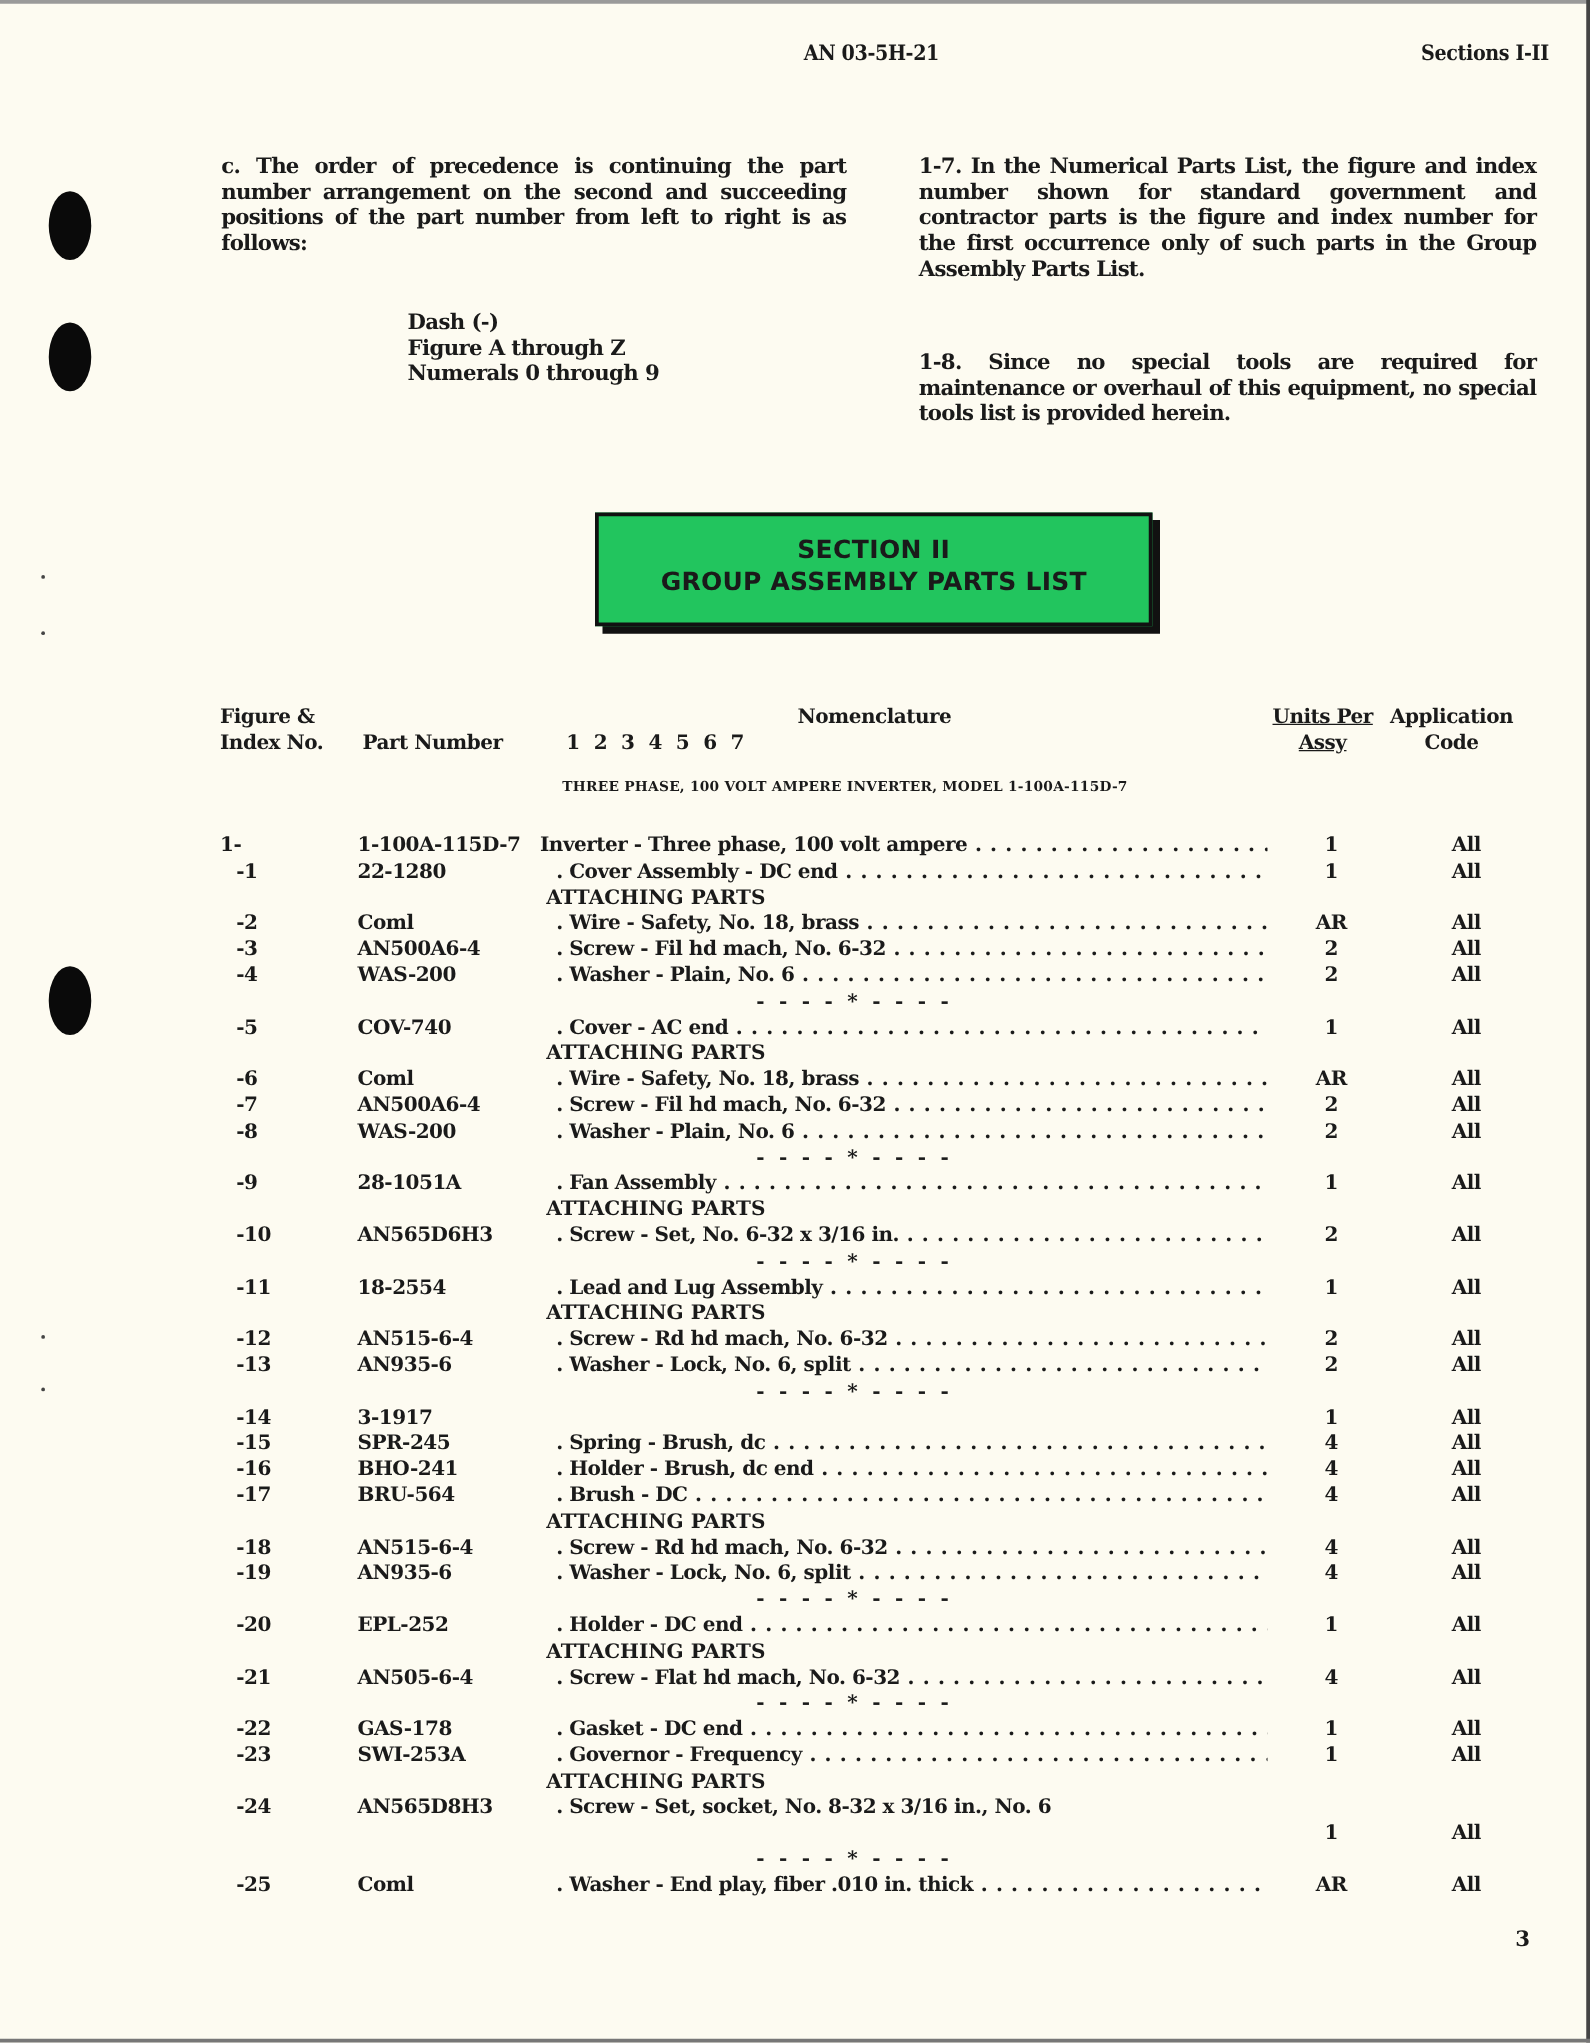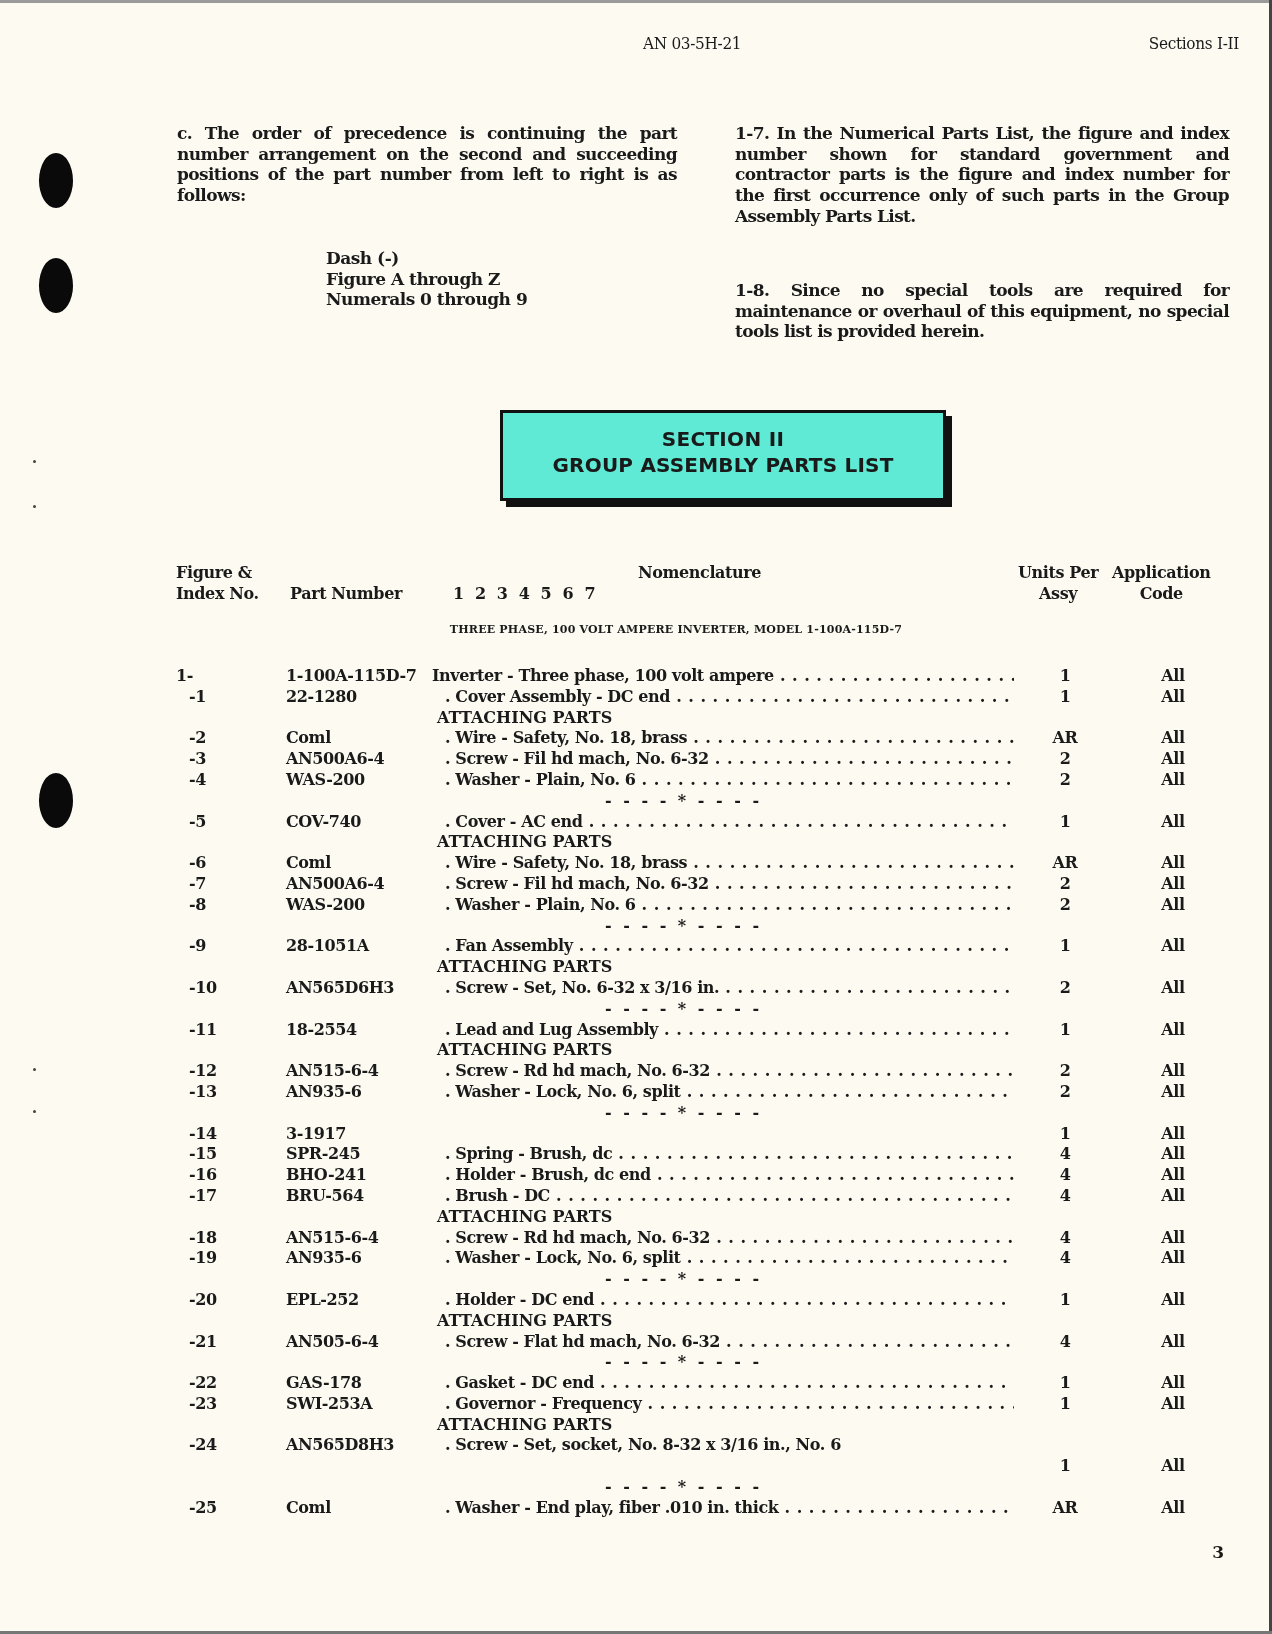--- a/index.html
+++ b/index.html
@@ -8,47 +8,47 @@
     background: #fdfbf1;
     font-family: "DejaVu Serif", "Liberation Serif", serif;
     color: #1a1a1a;
   }
   .page-edge-top { position: absolute; left: 0; top: 0; width: 1272px; height: 3px; background: #9a9a9a; }
   .page-edge-right { position: absolute; right: 0; top: 0; width: 3px; height: 1634px; background: #444; }
   .page-edge-bottom { position: absolute; left: 0; bottom: 0; width: 1272px; height: 3px; background: #777; }
   .hole { position: absolute; left: 39px; width: 34px; height: 55px; border-radius: 50%; background: #0a0a0a; }
   .speck { position: absolute; left: 33px; width: 3px; height: 3px; background: #444; border-radius: 50%; }
 
-  .hdr { position: absolute; top: 33px; font-size: 17px; font-weight: normal; font-stretch: condensed; letter-spacing: -0.3px; }
+  .hdr { position: absolute; top: 33px; font-size: 17px; font-weight: bold; font-stretch: condensed; letter-spacing: -0.3px; }
   .hdr-doc { left: 643px; }
   .hdr-sec { right: 33px; }
 
   .para { position: absolute; font-size: 17px; line-height: 20.7px; text-align: justify; font-weight: bold; letter-spacing: -0.6px; }
   .para-c { left: 177px; top: 123px; width: 500px; }
   .para-17 { left: 735px; top: 123px; width: 494px; }
   .para-18 { left: 735px; top: 248px; width: 494px; margin-top: 32px; }
   .precedence { position: absolute; left: 326px; top: 248px; font-size: 17px; line-height: 20.7px; font-weight: bold; letter-spacing: -0.5px; }
   .precedence div { margin: 0; }
 
   .sec-box {
     position: absolute; left: 476px; top: 410px; width: 440px; height: 85px;
-    border: 3px solid #111; background: #5eead4;
+    border: 3px solid #111; background: #22c55e;
     box-shadow: 6px 6px 0 #111;
     text-align: center;
-    font-family: "DejaVu Sans", "Liberation Sans", sans-serif; font-weight: bold; font-size: 20px; margin-left: 24px;
+    font-family: "DejaVu Sans", "Liberation Sans", sans-serif; font-weight: bold; font-size: 20px;
   }
   .sec-box .l1 { margin-top: 14px; letter-spacing: 0.3px; }
   .sec-box .l2 { margin-top: 2px; letter-spacing: 0.2px; }
 
   .col-hdr { position: absolute; font-size: 16px; font-weight: bold; line-height: 21px; letter-spacing: -0.4px; }
   .ch-fig { left: 176px; top: 562px; }
   .ch-part { left: 290px; top: 583px; }
   .ch-digits { left: 453px; top: 583px; word-spacing: 6px; }
   .ch-nom { left: 638px; top: 562px; }
-  .ch-units { left: 1018px; top: 562px; text-align: center; }
+  .ch-units { left: 1018px; top: 562px; text-align: center; text-decoration: underline; }
   .ch-app { left: 1112px; top: 562px; text-align: center; }
 
   .assy-title { position: absolute; left: 0; width: 1272px; top: 623px; text-align: center; font-size: 11px; font-weight: bold; letter-spacing: 0.2px; padding-left: 80px; box-sizing: border-box; }
 
   .rows { position: absolute; left: 0; top: 666px; width: 1272px; }
   .row { position: relative; height: 20.8px; font-size: 16px; font-weight: bold; line-height: 20.8px; letter-spacing: -0.4px; }
   .row .idx { position: absolute; left: 176px; width: 60px; }
   .row .idx.sub { left: 189px; }
   .row .pn { position: absolute; left: 286px; }
   .row .desc { position: absolute; left: 432px; width: 582px; overflow: hidden; white-space: nowrap; }

